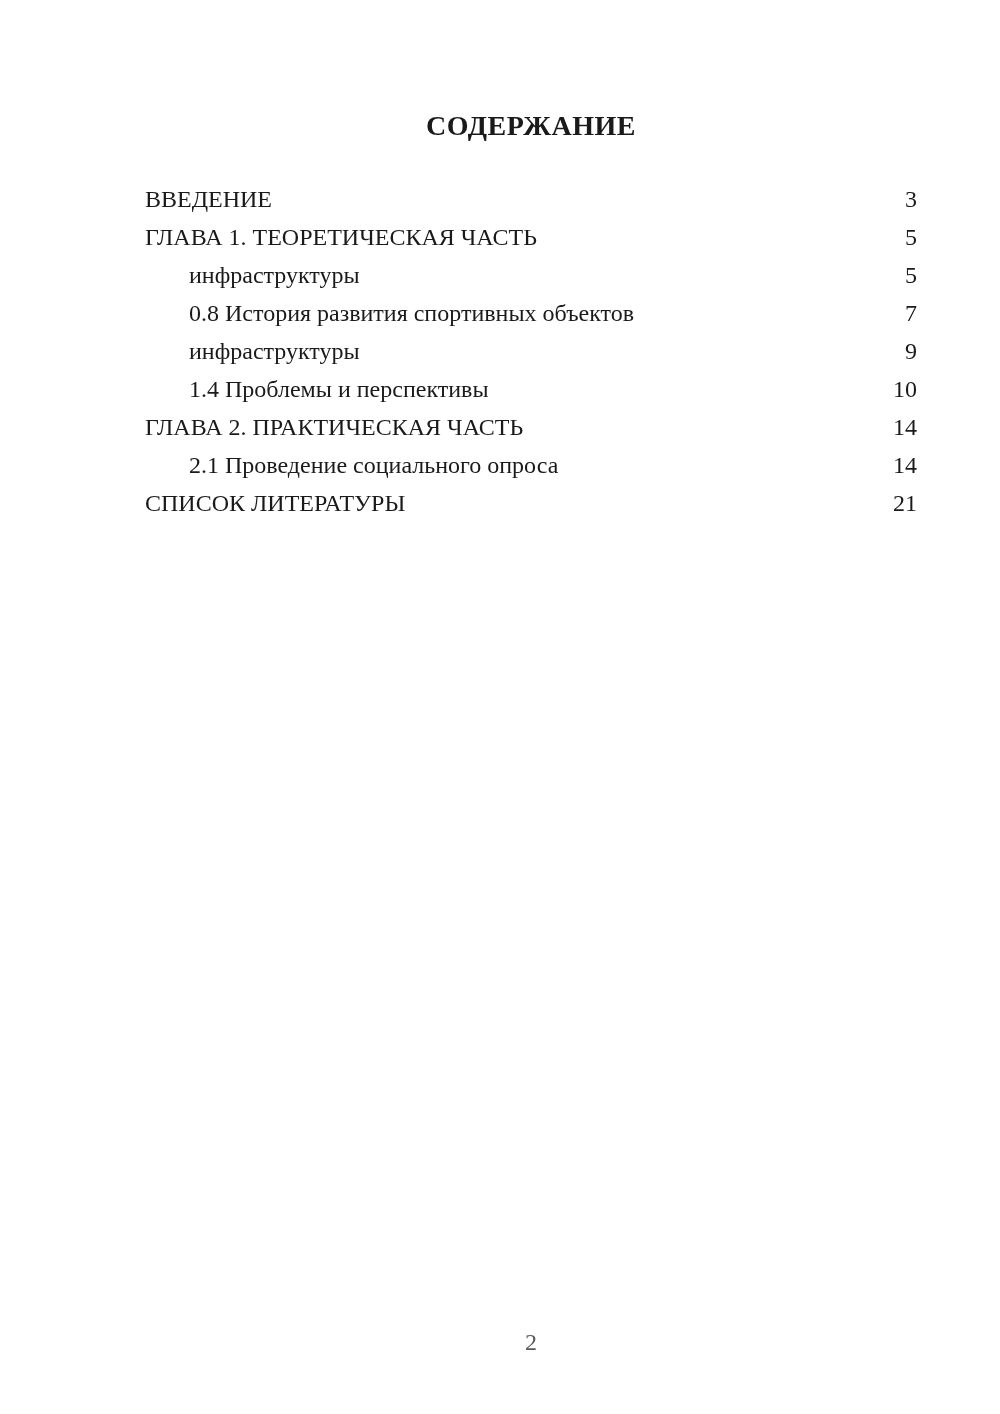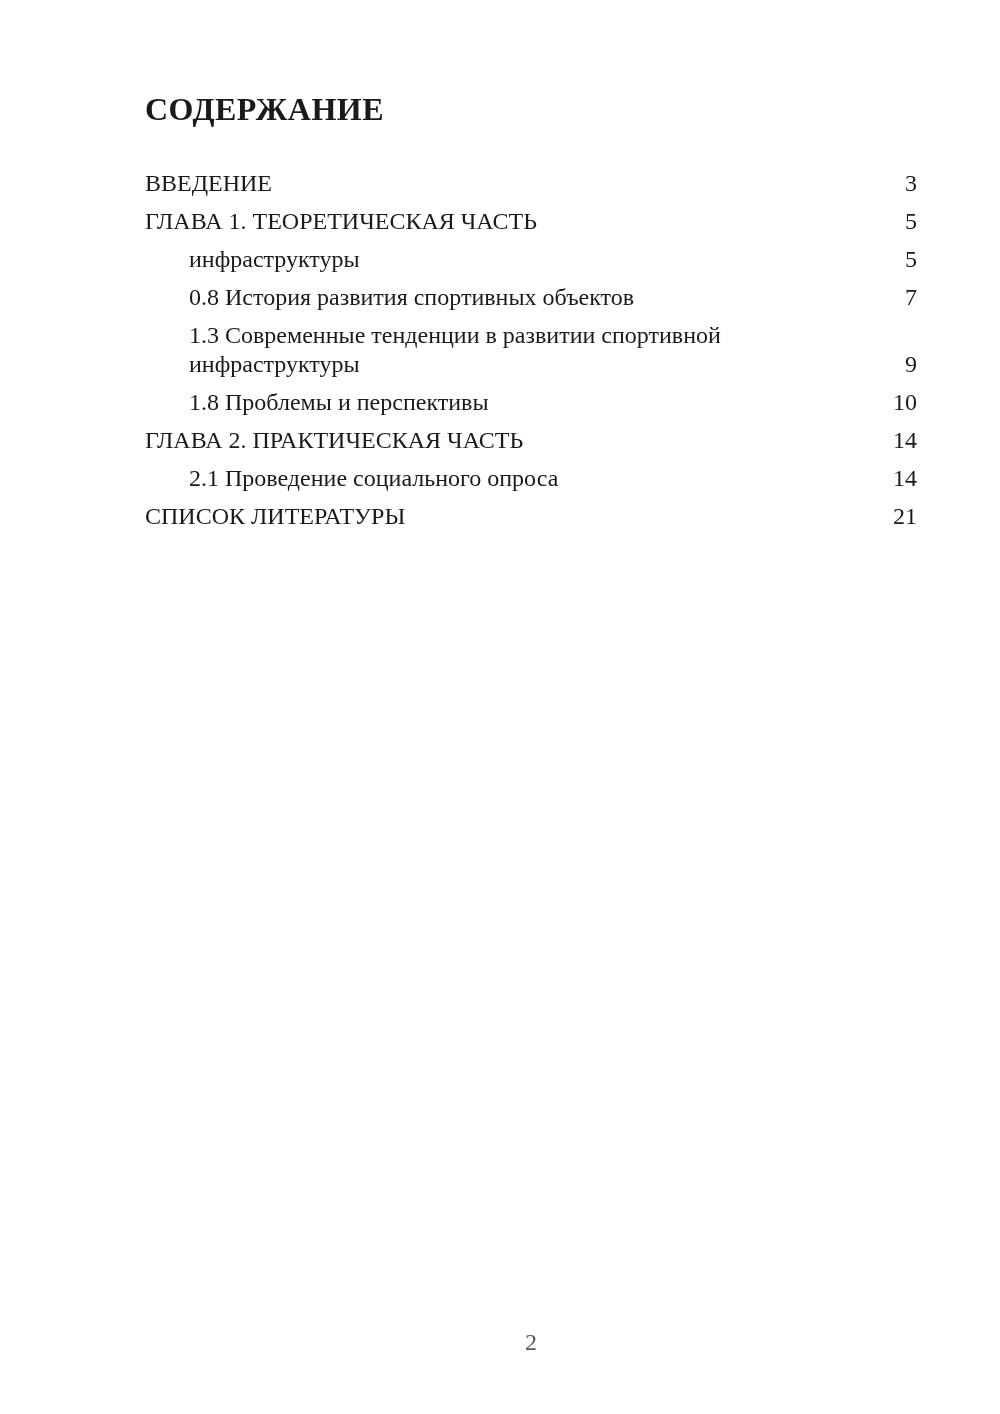--- a/index.html
+++ b/index.html
@@ -10,25 +10,25 @@
     background: #ffffff;
     font-family: "Liberation Serif", "DejaVu Serif", serif;
     color: #1a1a1a;
     overflow: hidden;
     box-sizing: border-box;
   }
   .content {
     padding: 95px 83px 0 145px;
   }
   .doc-title {
-    margin: 0;
-    font-size: 32px;
+    margin: 16px;
+    font-size: 28px;
     line-height: 29px;
     font-weight: bold;
-    text-align: left;
+    text-align: center;
     letter-spacing: 0.5px;
   }
   .toc {
     margin-top: 45px;
     font-size: 24px;
     line-height: 29px;
   }
   .toc-row {
     display: flex;
     justify-content: space-between;
@@ -83,28 +83,27 @@
           <div class="toc-page">5</div>
         </div>
         <div class="toc-row sub">
           <div class="toc-text">
             <div class="toc-line">0.8 История развития спортивных объектов</div>
           </div>
           <div class="toc-page">7</div>
         </div>
         <div class="toc-row sub">
           <div class="toc-text">
-            <div class="toc-line">1.3 Современные тенденции в развитии спортивной</div>
             <div class="toc-line">инфраструктуры</div>
           </div>
           <div class="toc-page">9</div>
         </div>
         <div class="toc-row sub">
           <div class="toc-text">
-            <div class="toc-line">1.8 Проблемы и перспективы</div>
+            <div class="toc-line">1.4 Проблемы и перспективы</div>
           </div>
           <div class="toc-page">10</div>
         </div>
         <div class="toc-row">
           <div class="toc-text">
             <div class="toc-line">ГЛАВА 2. ПРАКТИЧЕСКАЯ ЧАСТЬ</div>
           </div>
           <div class="toc-page">14</div>
         </div>
         <div class="toc-row sub">

